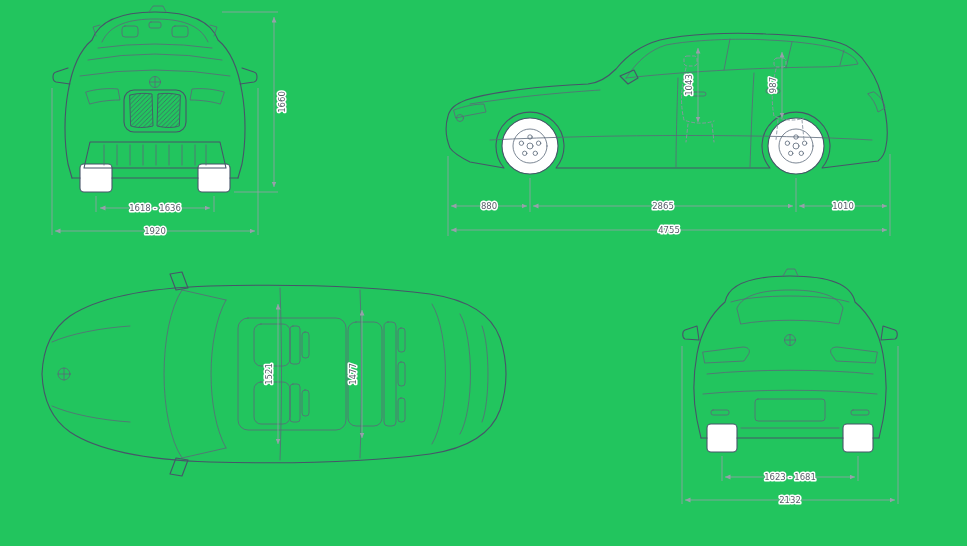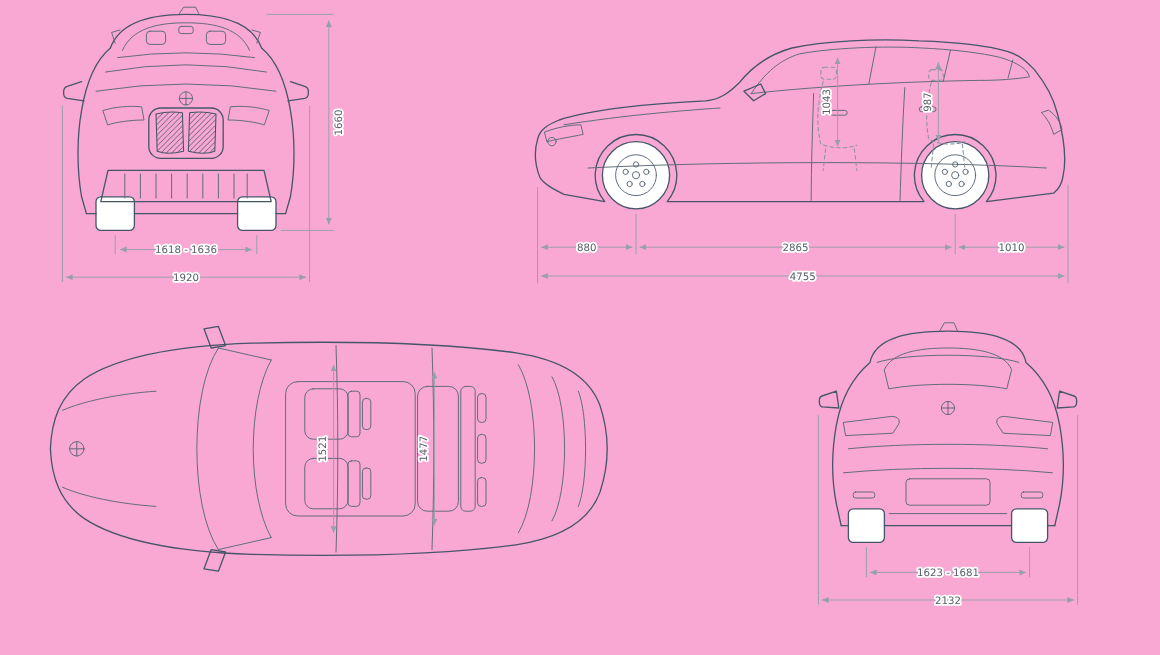--- a/index.html
+++ b/index.html
@@ -1,17 +1,17 @@
 <!DOCTYPE html>
 <html><head>
 <meta charset="utf-8">
 <style>
   html,body { margin:0; padding:0; background:#ffffff; }
   #stage {
-    position:relative; width:967px; height:546px; background:#f9a8d4;
+    position:relative; width:967px; height:546px; background:#22c55e;
     font-family:"DejaVu Sans", sans-serif; overflow:hidden;
   }
   .view { position:absolute; }
   
   .car path, .car rect, .car circle, .car polyline, .car polygon {
     fill:none; stroke:#475569; stroke-width:1.1;
     stroke-linecap:round; stroke-linejoin:round;
   }
   .car .thin { stroke-width:0.8; stroke:#5b6878; }
   .car .fillwhite { fill:#ffffff; }

